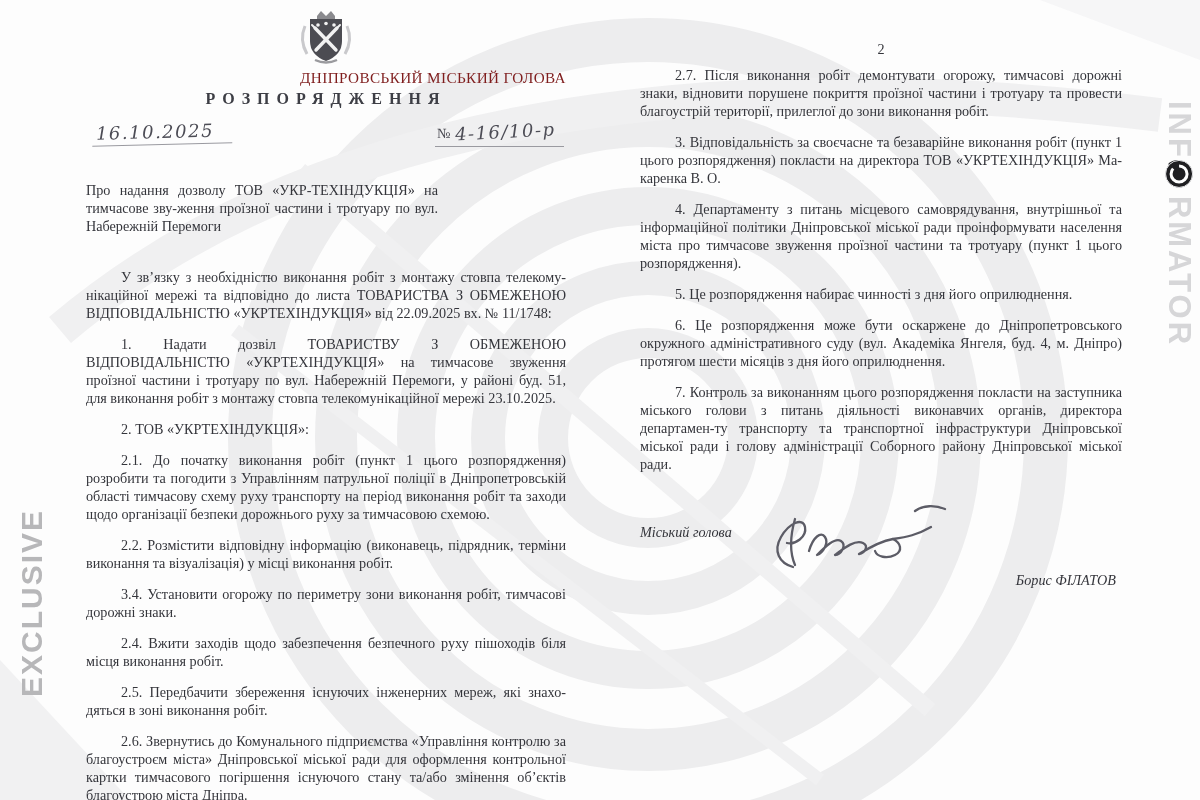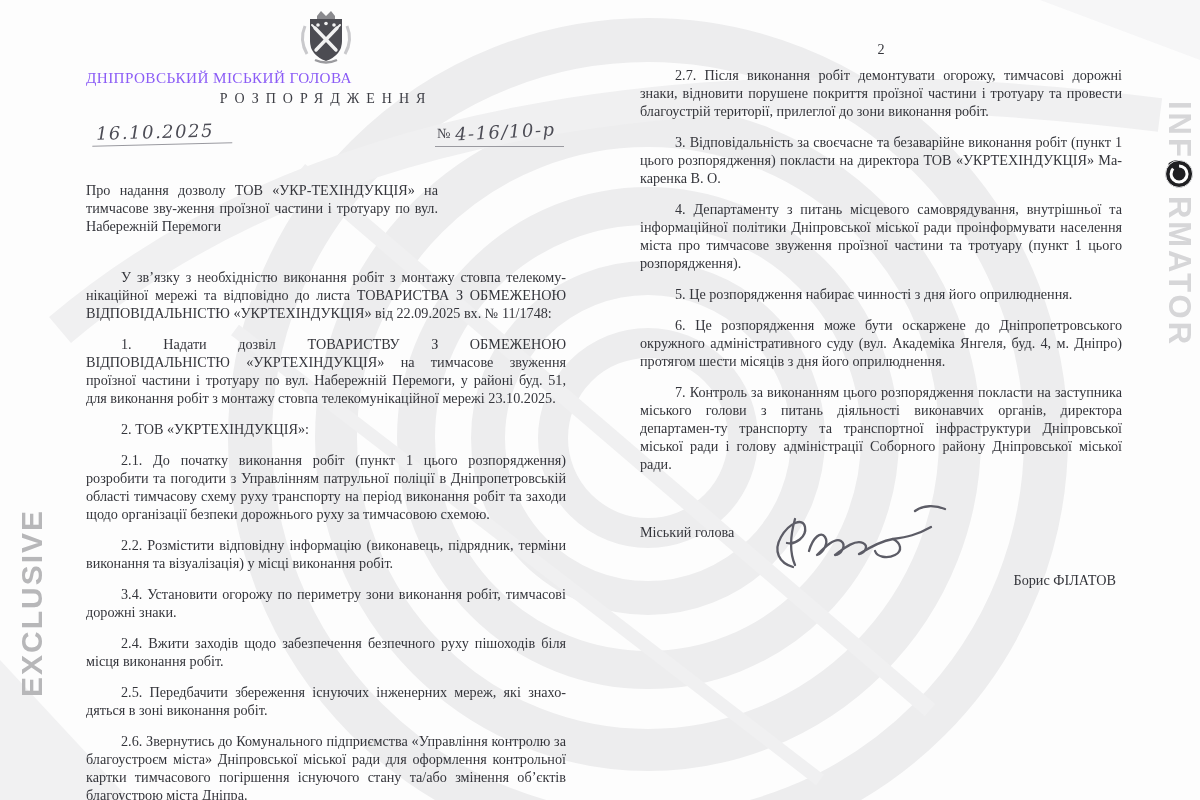--- a/index.html
+++ b/index.html
@@ -30,36 +30,36 @@
   .col{
     position:absolute;z-index:2;text-align:justify;
     font-size:14.2px;line-height:18px;
   }
   #col-left{left:86px;top:0;width:480px;}
   #col-right{left:640px;top:0;width:482px;}
   .para{margin:0 0 13px;text-indent:35px;}
   .para:last-child{margin-bottom:0;}
   
   .crest{display:block;margin:10px auto 5px auto;}
-  .org-name{text-align:left;text-indent:0;font-size:15.2px;letter-spacing:0.4px;color:#8b5cf6;margin:0;}
-  .doc-type{text-align:center;text-indent:0;font-size:14px;font-weight:normal;letter-spacing:7px;color:#3d3e45;margin:3px 0 0 0;}
+  .org-name{text-align:right;text-indent:0;font-size:15.2px;letter-spacing:0.4px;color:#7f1d1d;margin:0;}
+  .doc-type{text-align:center;text-indent:0;font-size:16px;font-weight:bold;letter-spacing:7px;color:#3d3e45;margin:3px 0 0 0;}
   .date-row{position:relative;height:34px;margin-top:13px;}
   .handwriting{
     font-family:"DejaVu Serif", serif;font-style:italic;
     font-size:18px;color:#4c4c55;letter-spacing:1.5px;white-space:nowrap;
   }
   .date-field{position:absolute;left:6px;top:2px;border-bottom:1px solid #9a9aa0;padding:0 18px 3px 4px;transform:rotate(-1.5deg);}
   .num-field{position:absolute;right:2px;top:2px;border-bottom:1px solid #9a9aa0;padding:0 8px 3px 2px;}
   .num-label{font-size:14px;color:#4a4a52;font-style:normal;font-family:"Liberation Serif", serif;margin-right:5px;}
   .num-hand{display:inline-block;transform:rotate(-3deg);}
   .subject{width:352px;text-indent:0;margin:26px 8px 0 0;}
   .intro{margin-top:33px;}
   
   .page-num{text-align:center;text-indent:0;margin:40px 0 8px 0;font-size:14.2px;}
-  .sig-row{position:relative;margin-top:32px;height:90px;text-indent:0;}
+  .sig-row{position:relative;margin-top:32px;height:90px;text-indent:0;font-style:italic;}
   .sig-title{position:absolute;left:0;top:18px;}
   .sig-name{position:absolute;right:6px;top:18px;white-space:nowrap;margin-top:48px;}
   .sig-scrawl{position:absolute;left:125px;top:-12px;}
 </style>
 </head>
 <body>
 
 <svg class="bg-art" viewBox="0 0 1200 800" xmlns="http://www.w3.org/2000/svg">
 
   <g stroke="#ededee" fill="none">

